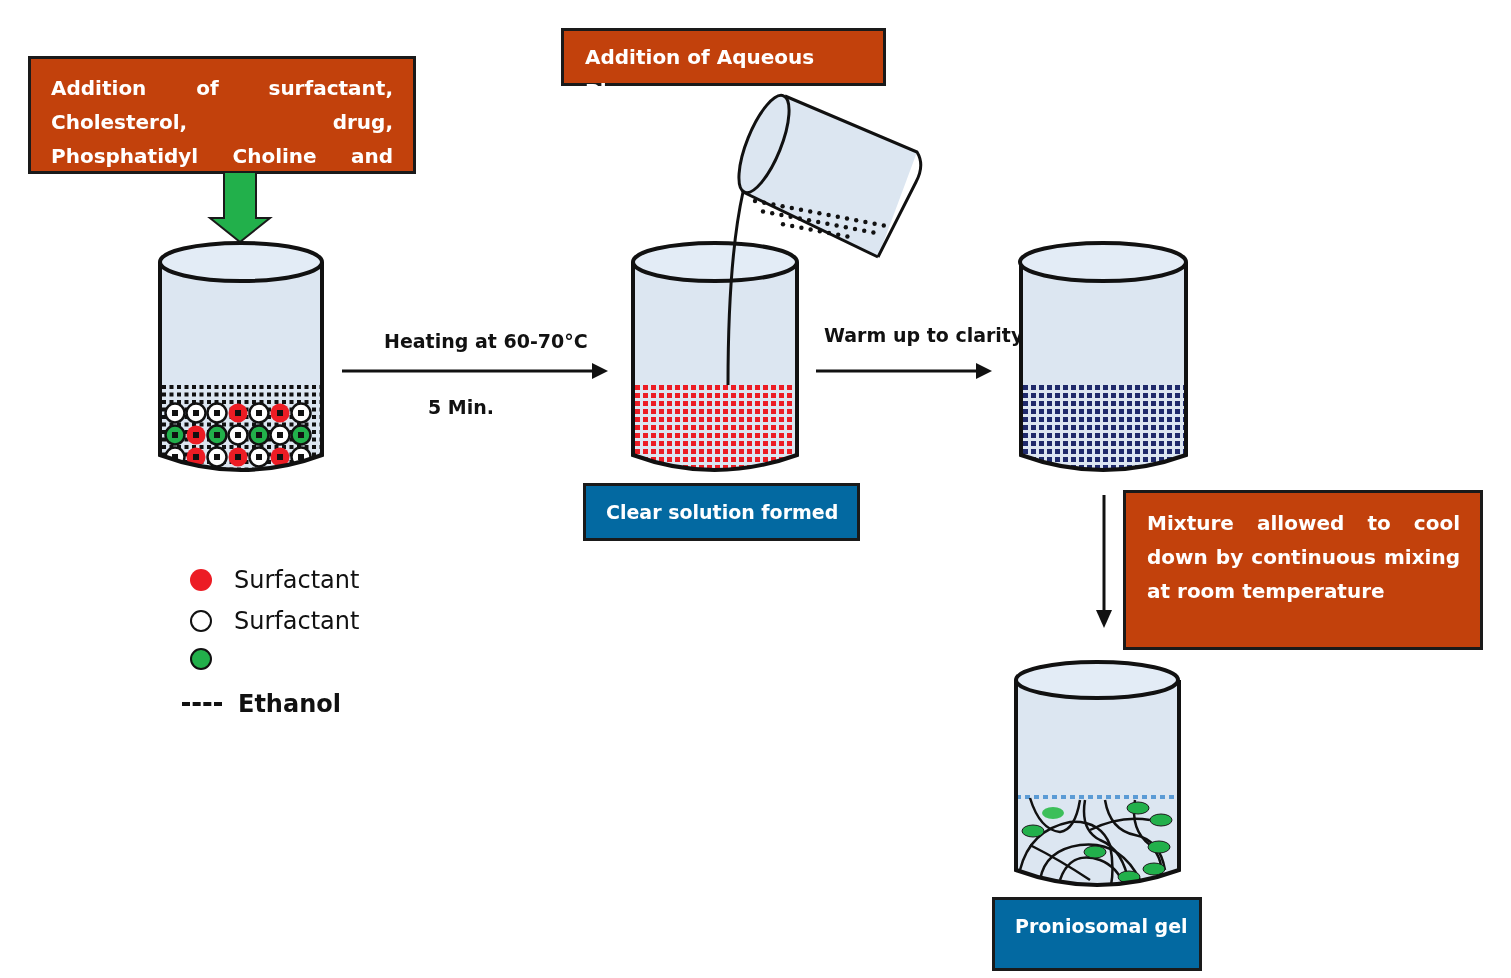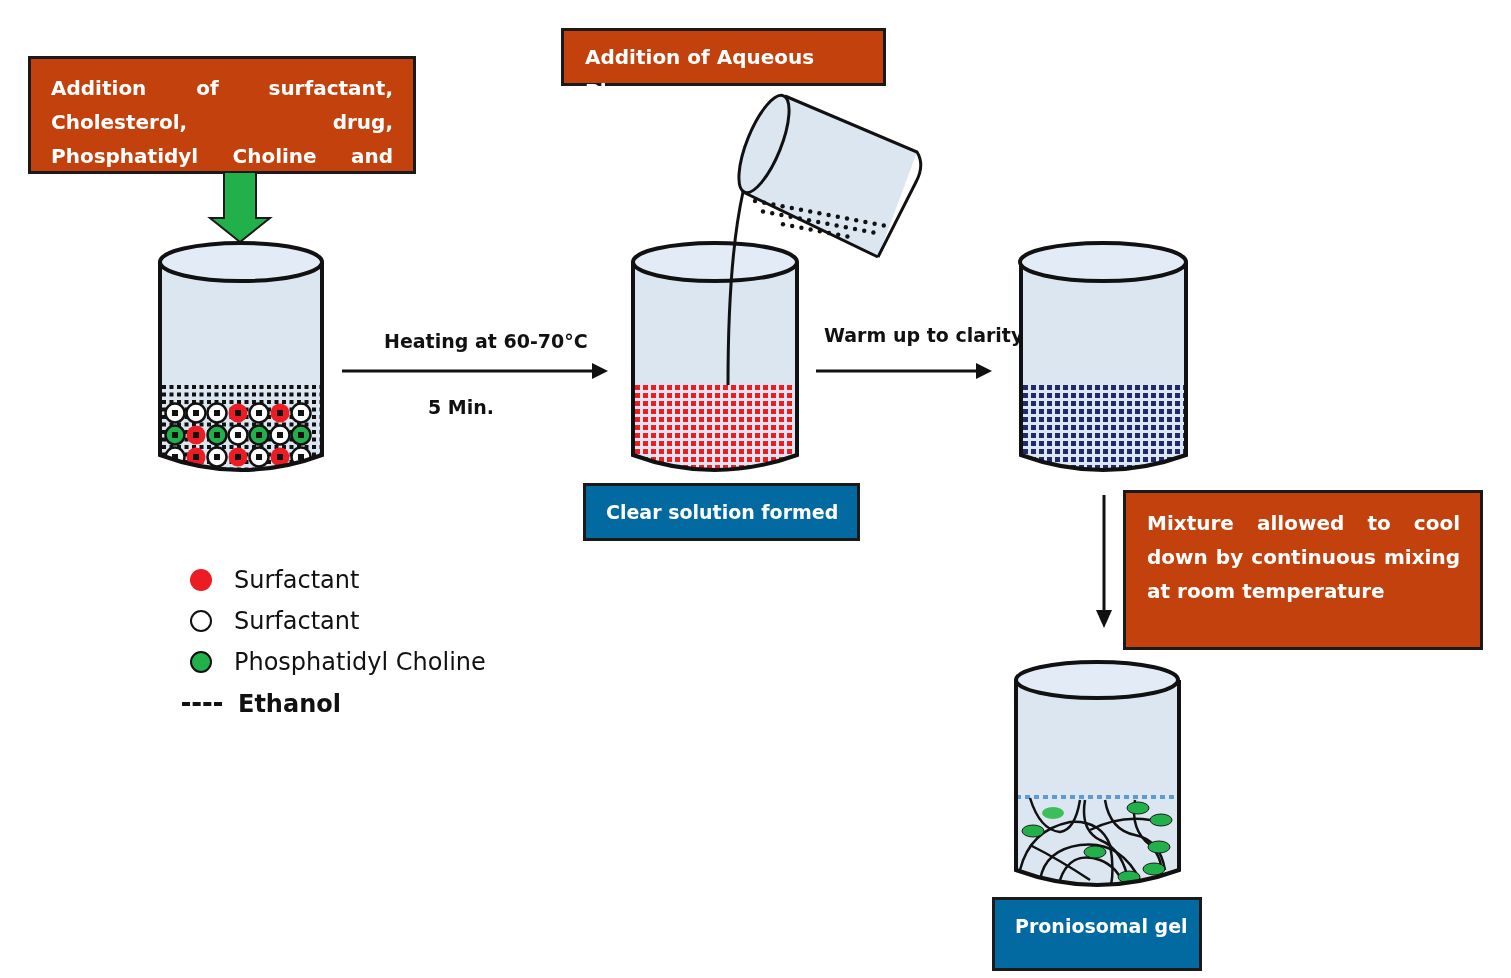--- a/index.html
+++ b/index.html
@@ -993,19 +993,18 @@
   <div class="legend-item" style="top:566px;">
     <div class="dot" style="background:#ec1c24;"></div>
     <span class="legend-text">Surfactant</span>
   </div>
   <div class="legend-item" style="top:607px;">
     <div class="dot" style="background:#fff; border:2.5px solid #111;"></div>
     <span class="legend-text">Surfactant</span>
   </div>
   <div class="legend-item" style="top:648px;">
     <div class="dot" style="background:#22b04b; border:2.5px solid #111;"></div>
-    <span class="legend-text">Phosphatidyl Choline</span>
   </div>
   <div class="legend-item" style="top:690px; left:182px;">
     <div style="width:40px; height:0; border-top:4px dashed #111;"></div>
     <span class="legend-text" style="margin-left:16px;font-weight:bold;">Ethanol</span>
   </div>
 </div>
 
 </body></html>

